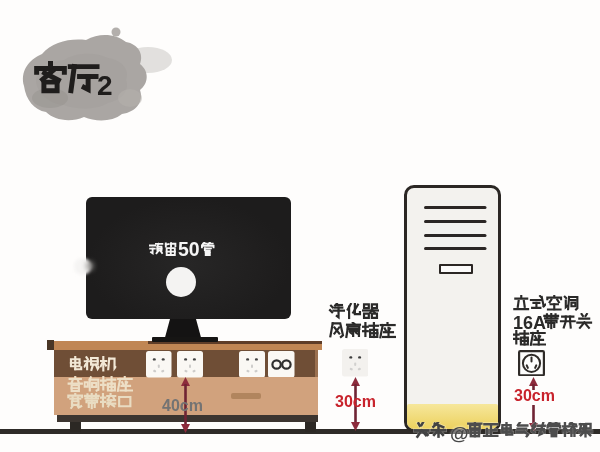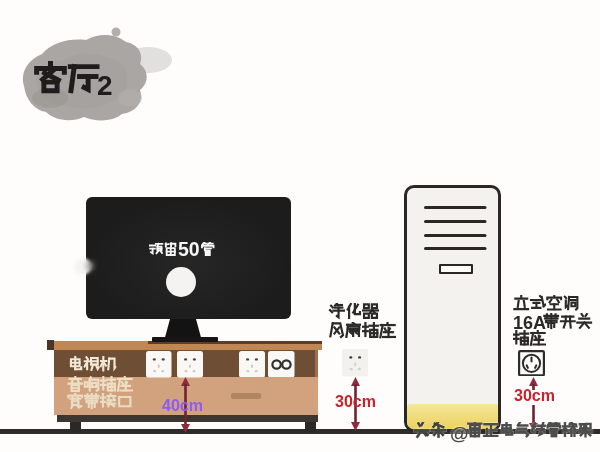--- a/index.html
+++ b/index.html
@@ -433,21 +433,21 @@
     </svg>
 
 <div class="abs" style="left:165.5px;top:266.5px;width:30px;height:30px;background:#f4f3f2;border-radius:50%"></div>
 
 <svg class="abs" style="left:176px;top:377px" width="19" height="56">
 <polygon points="9.5,0 14,9 5,9" fill="#8d2b3c"></polygon>
 <rect x="8.2" y="7" width="2.6" height="42" fill="#6f2434"></rect>
 <polygon points="9.5,56 14,47 5,47" fill="#8d2b3c"></polygon>
 </svg>
 
-<div class="abs" style="left:162px;top:397.2px;font:bold 16px 'Liberation Sans',sans-serif;color:#8b5cf6">40cm</div>
+<div class="abs" style="left:162px;top:397.2px;font:bold 16px 'Liberation Sans',sans-serif;color:#737373">40cm</div>
 
 <svg style="position:absolute;left:328.0px;top:303.0px;overflow:visible" width="51.0" height="17.0" class="gl">
       <g style="stroke:#2b2a29;stroke-width:13;opacity:1">
         <use href="#g16" x="0.0" y="0" width="17.0" height="17.0"></use>
         <use href="#g17" x="17.0" y="0" width="17.0" height="17.0"></use>
         <use href="#g18" x="34.0" y="0" width="17.0" height="17.0"></use>
       </g>
     </svg>
 
 <svg style="position:absolute;left:328.0px;top:321.5px;overflow:visible" width="68.0" height="17.0" class="gl">

